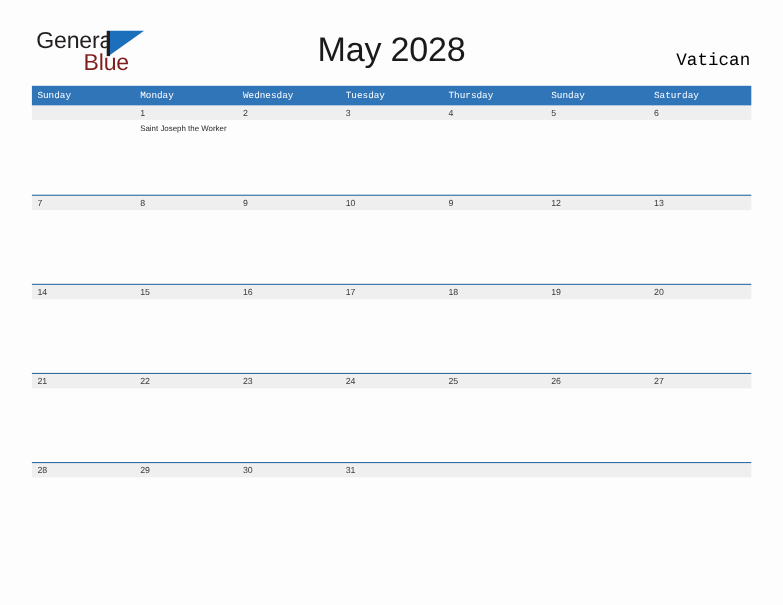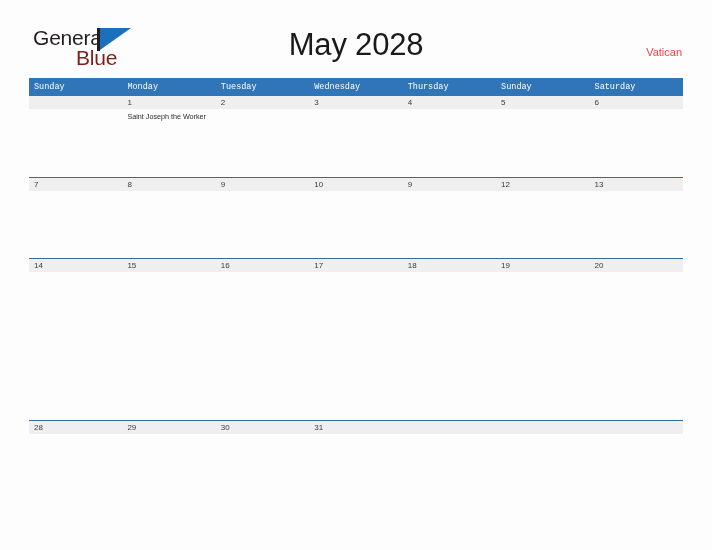--- a/index.html
+++ b/index.html
@@ -84,22 +84,23 @@
     font-size: 31px;
     font-weight: 400;
     color: #1a1a1a;
     letter-spacing: -0.2px;
   }
 
   .cal-region {
     position: absolute;
     right: 30px;
     top: 46px;
-    font-size: 11px;
-    color: #ef4444;
+    font-size: 16px;
+    color: #000000;
+    font-family: Liberation Mono, monospace;
   }
 
   
   .calendar {
     position: absolute;
     left: 29px;
     top: 78px;
     width: 654px;
   }
 
@@ -183,22 +184,22 @@
 
   <div class="cal-title">May 2028</div>
 
   <div class="cal-region">Vatican</div>
 </div>
 
 <div class="calendar">
   <div class="dow-row">
       <div class="dow-cell">Sunday</div>
       <div class="dow-cell">Monday</div>
+      <div class="dow-cell">Wednesday</div>
       <div class="dow-cell">Tuesday</div>
-      <div class="dow-cell">Wednesday</div>
       <div class="dow-cell">Thursday</div>
       <div class="dow-cell">Sunday</div>
       <div class="dow-cell">Saturday</div>
     </div>
   <div id="weeks-container">
       <div class="week">
         <div class="dates-row">
           <div class="date-cell"></div>
           <div class="date-cell">1</div>
           <div class="date-cell">2</div>
@@ -253,20 +254,29 @@
           <div class="event-cell"></div>
           <div class="event-cell"></div>
           <div class="event-cell"></div>
           <div class="event-cell"></div>
           <div class="event-cell"></div>
           <div class="event-cell"></div>
           <div class="event-cell"></div>
         </div>
       </div>
       <div class="week">
+        <div class="dates-row">
+          <div class="date-cell">21</div>
+          <div class="date-cell">22</div>
+          <div class="date-cell">23</div>
+          <div class="date-cell">24</div>
+          <div class="date-cell">25</div>
+          <div class="date-cell">26</div>
+          <div class="date-cell">27</div>
+        </div>
         <div class="events-row">
           <div class="event-cell"></div>
           <div class="event-cell"></div>
           <div class="event-cell"></div>
           <div class="event-cell"></div>
           <div class="event-cell"></div>
           <div class="event-cell"></div>
           <div class="event-cell"></div>
         </div>
       </div>

